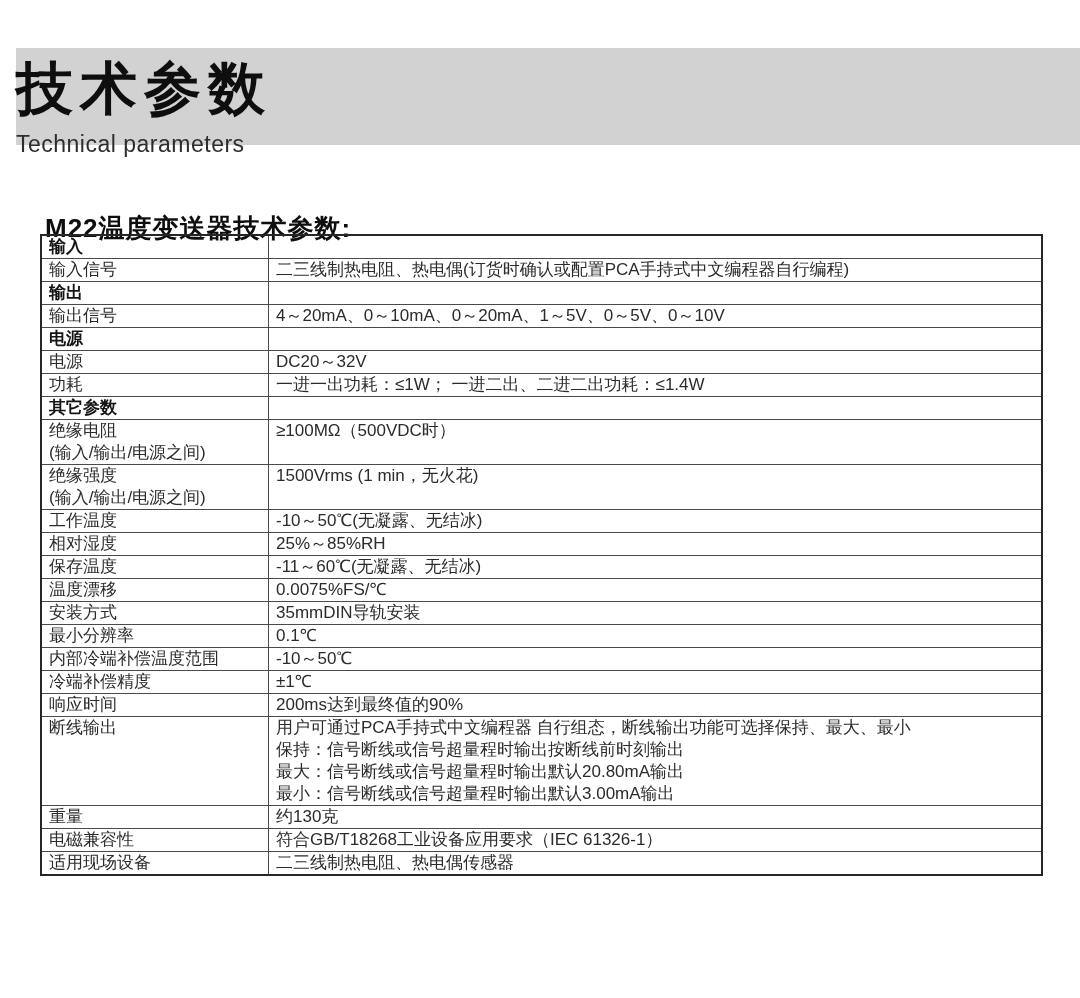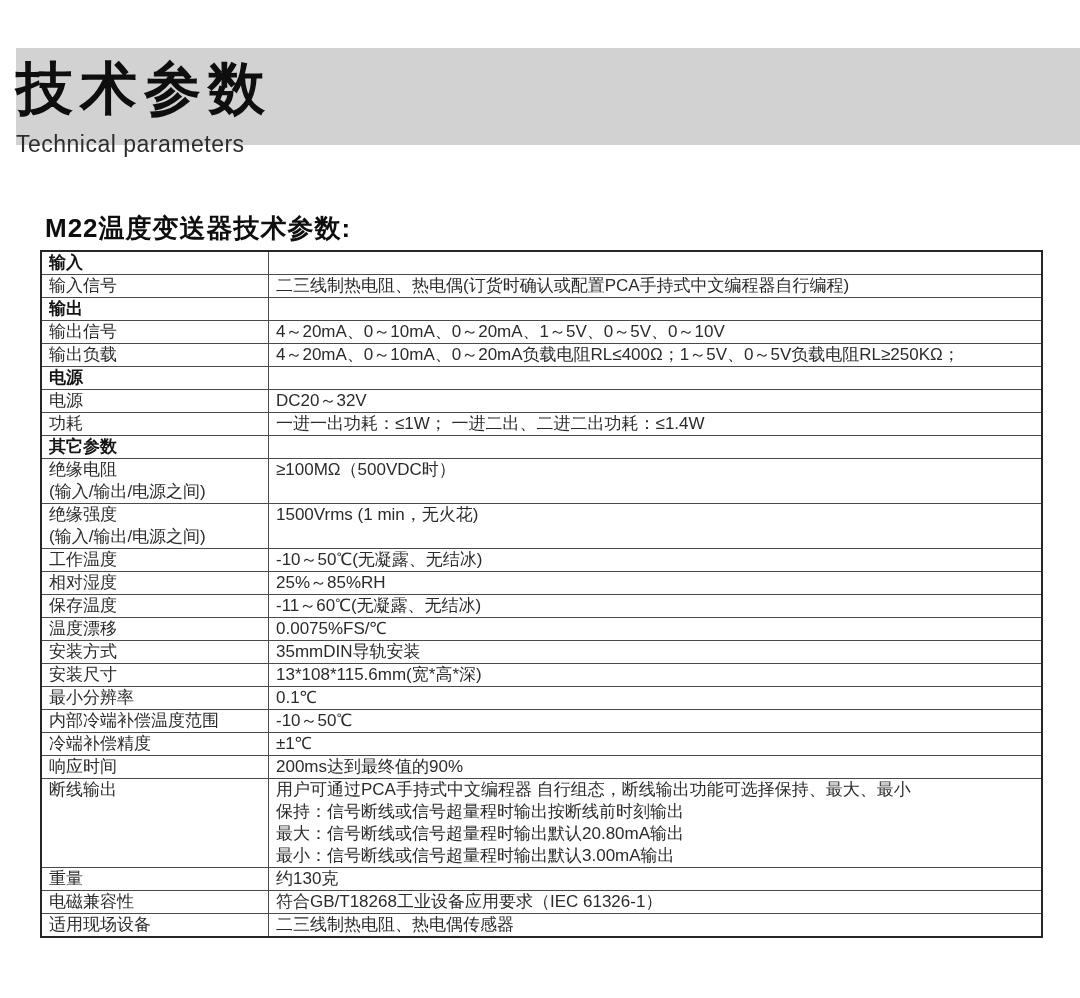--- a/index.html
+++ b/index.html
@@ -50,21 +50,21 @@
     font-size: 26px;
     line-height: 32px;
     font-weight: 700;
     color: #0e0e0e;
     letter-spacing: 1px;
   }
   
   table.spec {
     position: absolute;
     left: 40px;
-    top: 250px;
+    top: 234px;
     width: 1003px;
     border-collapse: collapse;
     table-layout: fixed;
     border: 2.5px solid #262626;
   }
   table.spec td {
     border: 1.5px solid #4a4a4a;
     padding: 0 7px;
     vertical-align: top;
     font-size: 17px;
@@ -110,28 +110,20 @@
           <td class="value-cell">&nbsp;</td>
         </tr>
         <tr>
           <td class="label-cell">
             <div class="cell-line">输出信号</div>
           </td>
           <td class="value-cell">
             <div class="cell-line">4～20mA、0～10mA、0～20mA、1～5V、0～5V、0～10V</div>
           </td>
         </tr>
-        <tr>
-          <td class="label-cell">
-            <div class="cell-line">输出负载</div>
-          </td>
-          <td class="value-cell">
-            <div class="cell-line">4～20mA、0～10mA、0～20mA负载电阻RL≤400Ω；1～5V、0～5V负载电阻RL≥250KΩ；</div>
-          </td>
-        </tr>
         <tr class="section">
           <td class="label-cell">
             <div class="cell-line">电源</div>
           </td>
           <td class="value-cell">&nbsp;</td>
         </tr>
         <tr>
           <td class="label-cell">
             <div class="cell-line">电源</div>
           </td>
@@ -202,28 +194,20 @@
           <td class="value-cell">
             <div class="cell-line">0.0075%FS/℃</div>
           </td>
         </tr>
         <tr>
           <td class="label-cell">
             <div class="cell-line">安装方式</div>
           </td>
           <td class="value-cell">
             <div class="cell-line">35mmDIN导轨安装</div>
-          </td>
-        </tr>
-        <tr>
-          <td class="label-cell">
-            <div class="cell-line">安装尺寸</div>
-          </td>
-          <td class="value-cell">
-            <div class="cell-line">13*108*115.6mm(宽*高*深)</div>
           </td>
         </tr>
         <tr>
           <td class="label-cell">
             <div class="cell-line">最小分辨率</div>
           </td>
           <td class="value-cell">
             <div class="cell-line">0.1℃</div>
           </td>
         </tr>

